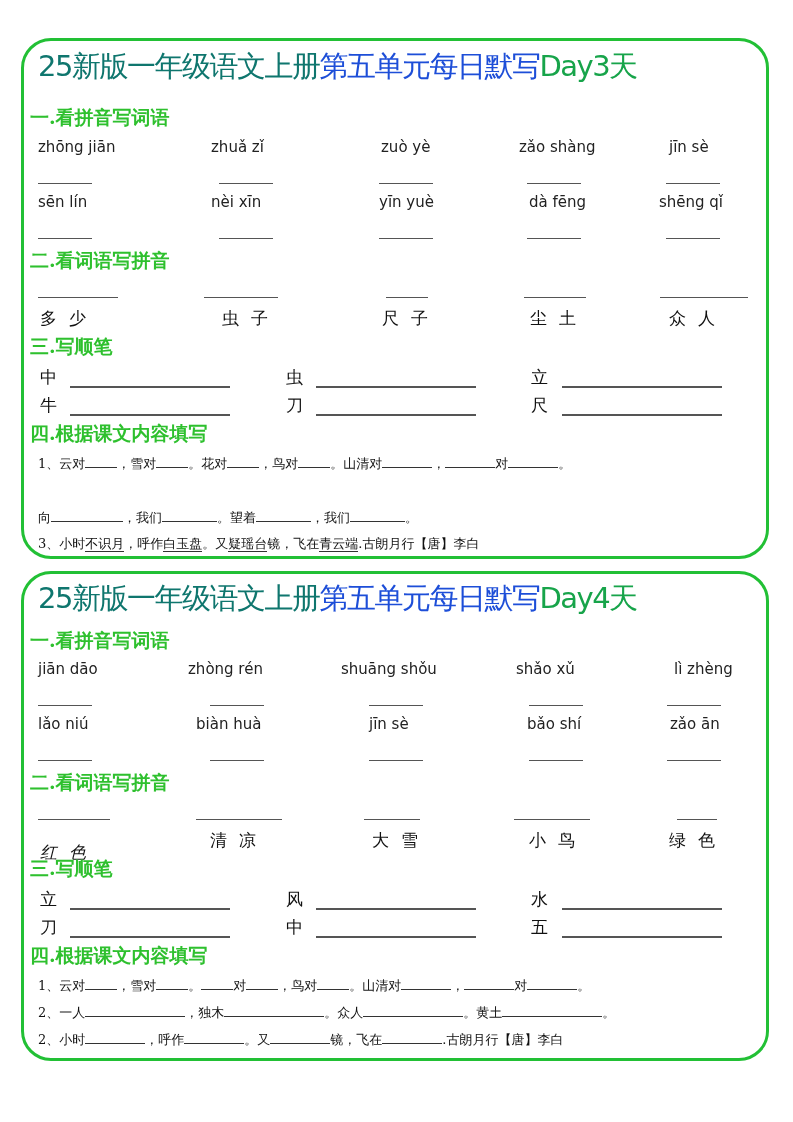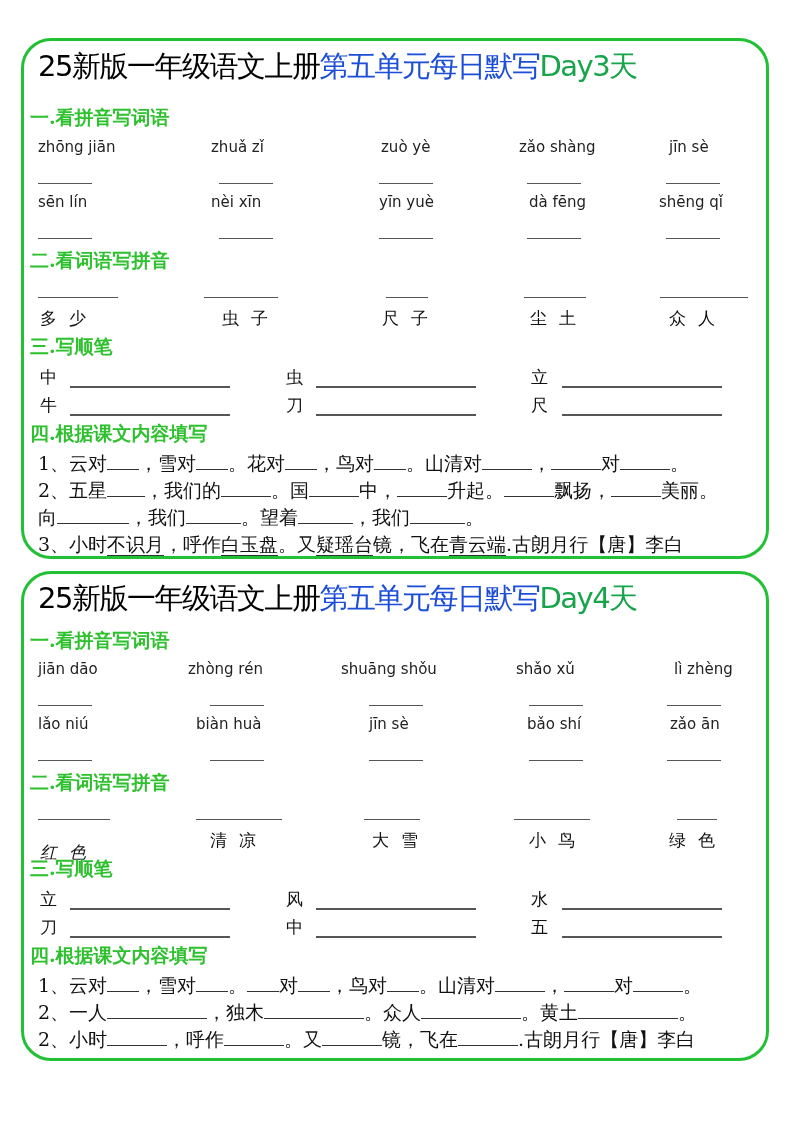--- a/index.html
+++ b/index.html
@@ -1,31 +1,31 @@
 <!DOCTYPE html>
 <html><head>
 <meta charset="utf-8">
 <style>
   html, body { margin: 0; padding: 0; background: #ffffff; }
   body { width: 793px; height: 1122px; position: relative; overflow: hidden; font-family: "DejaVu Serif", serif; color: #111; }
   .card { position: absolute; left: 21px; width: 748px; border: 3px solid #22c035; border-radius: 30px; box-sizing: border-box; }
   .card.c1 { top: 38px; height: 521px; }
   .card.c2 { top: 571px; height: 490px; }
   .title { position: absolute; left: 14px; top: 6px; font-family: "DejaVu Sans", sans-serif; font-size: 29px; letter-spacing: -1.5px; white-space: nowrap; }
-  .title .t-black { color: #000000; margin-top: 30px; }
+  .title .t-black { color: #0f766e; margin-top: 30px; }
   .title .t-red { color: #1d4ed8; }
   .title .t-green { color: #17a44a; }
   .sec { position: absolute; left: 6px; color: #2ec02e; font-family: "DejaVu Serif", serif; font-size: 19px; font-weight: bold; letter-spacing: 0px; }
   .py { position: absolute; font-family: "DejaVu Sans", sans-serif; font-size: 15px; color: #222; white-space: nowrap; }
   .ul { position: absolute; height: 0; border-top: 1.5px solid #555; }
   .hz { position: absolute; font-size: 17px; letter-spacing: 12px; white-space: nowrap; }
   .strk-row { position: absolute; left: 14px; width: 720px; height: 26px; }
   .strk { position: absolute; top: 0; font-size: 17px; }
   .strk-line { position: absolute; top: 20px; height: 0; border-top: 2px solid #555; width: 160px; }
-  .fill { position: absolute; left: 14px; font-size: 19px; white-space: nowrap; line-height: 24px; }
+  .fill { position: absolute; left: 14px; font-size: 13px; white-space: nowrap; line-height: 24px; }
   .blank { display: inline-block; border-bottom: 1.5px solid #333; height: 16px; vertical-align: baseline; }
   .u { border-bottom: 1.5px solid #333; text-align: right; }
 </style>
 </head>
 <body>
 
 <div class="card c1">
   <div class="title">
     <span class="t-black">25新版一年级语文上册</span><span class="t-red">第五单元每日默写</span><span class="t-green">Day3天</span>
   </div>
@@ -86,23 +86,20 @@
     <span class="strk" style="left:248px;">刀</span>
     <div class="strk-line" style="left:278px;"></div>
     <span class="strk" style="left:493px;">尺</span>
     <div class="strk-line" style="left:524px;"></div>
   </div>
 
   <div class="sec" style="top:380px;">四.根据课文内容填写</div>
 
   <div class="fill" style="top:410px;">
     <span>1、云对</span><span class="blank" style="width:32px;"></span><span>，雪对</span><span class="blank" style="width:32px;"></span><span>。花对</span><span class="blank" style="width:32px;"></span><span>，鸟对</span><span class="blank" style="width:32px;"></span><span>。山清对</span><span class="blank" style="width:50px;"></span><span>，</span><span class="blank" style="width:50px;"></span><span>对</span><span class="blank" style="width:50px;"></span><span>。</span>
-  </div>
-  <div class="fill" style="top:437px;">
-    <span>2、五星</span><span class="blank" style="width:38px;"></span><span>，我们的</span><span class="blank" style="width:50px;"></span><span>。国</span><span class="blank" style="width:50px;"></span><span>中，</span><span class="blank" style="width:50px;"></span><span>升起。</span><span class="blank" style="width:50px;"></span><span>飘扬，</span><span class="blank" style="width:50px;"></span><span>美丽。</span>
   </div>
   <div class="fill" style="top:464px;">
     <span>向</span><span class="blank" style="width:72px;"></span><span>，我们</span><span class="blank" style="width:55px;"></span><span>。望着</span><span class="blank" style="width:55px;"></span><span>，我们</span><span class="blank" style="width:55px;"></span><span>。</span>
   </div>
   <div class="fill" style="top:491px;">
     <span>3、小时</span><span class="u">不识月</span><span>，呼作</span><span class="u">白玉盘</span><span>。又</span><span class="u">疑瑶台</span><span>镜，飞在</span><span class="u">青云端</span><span>.古朗月行【唐】李白</span>
   </div>
 </div>
 
 <div class="card c2">

